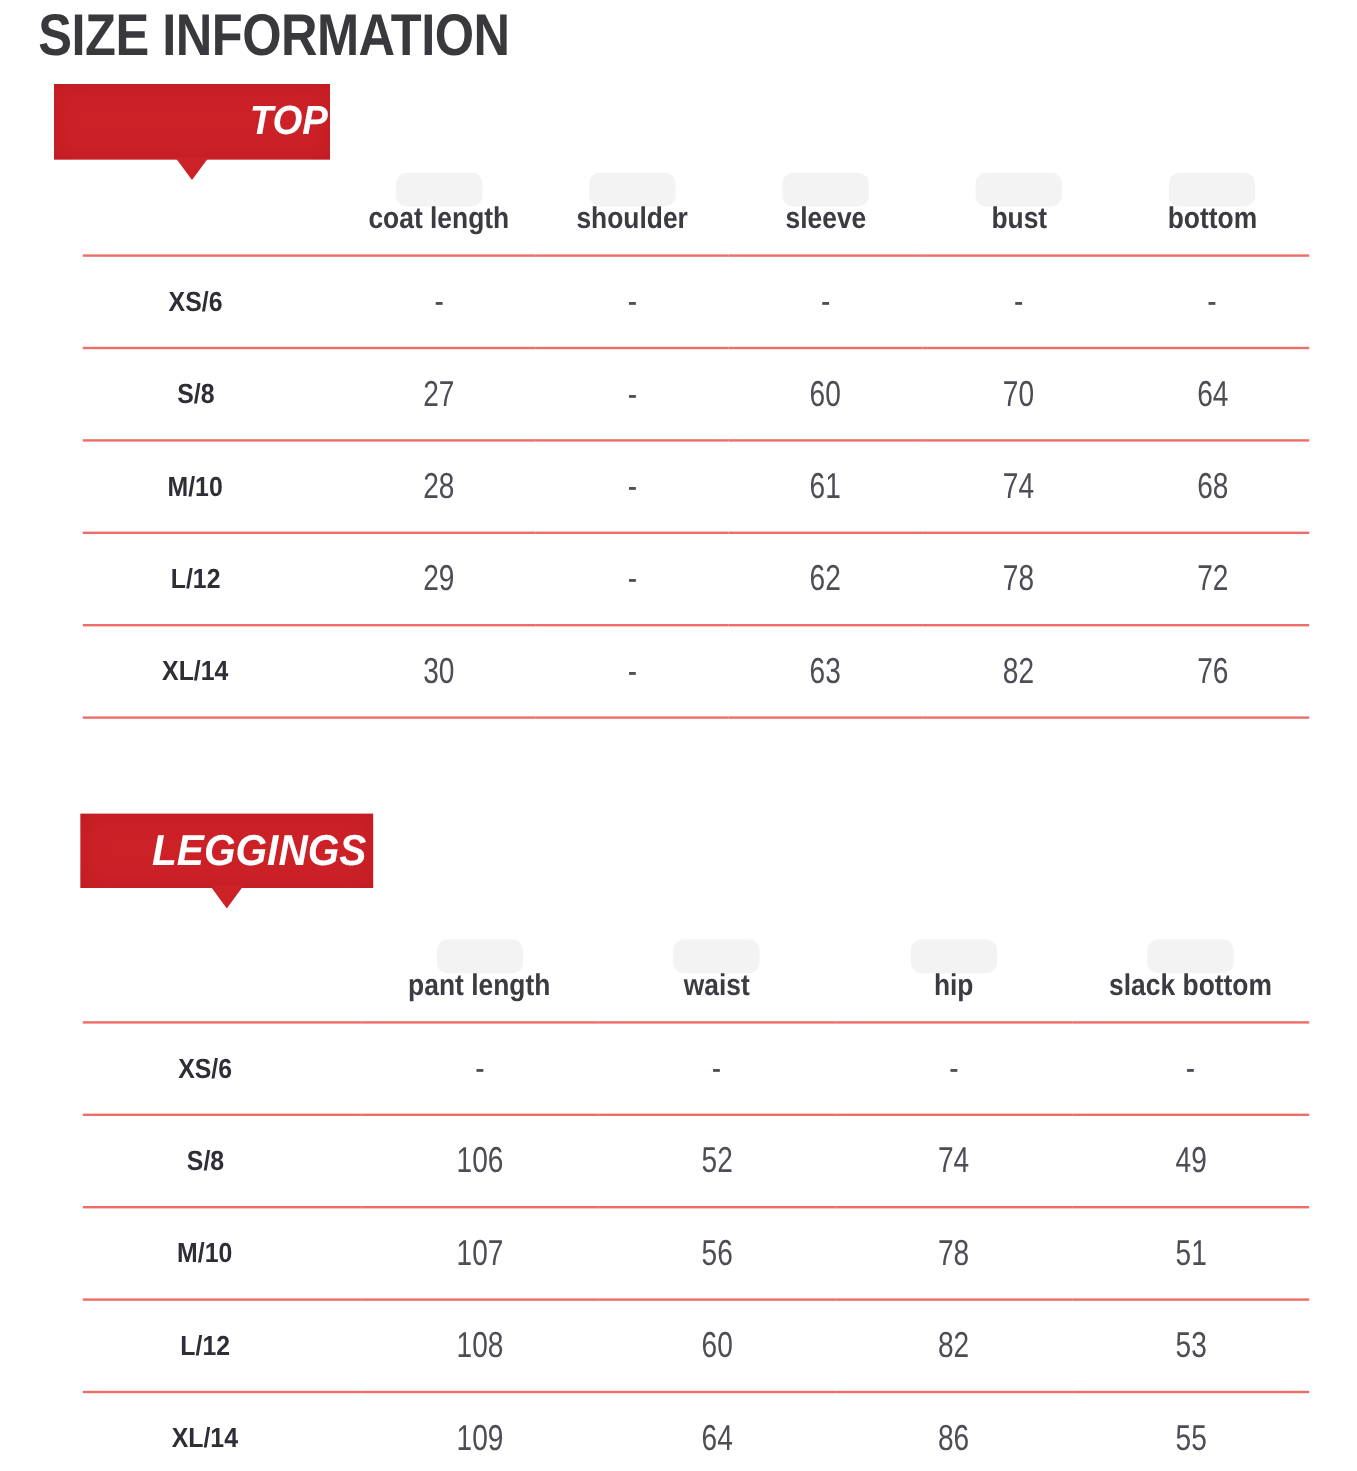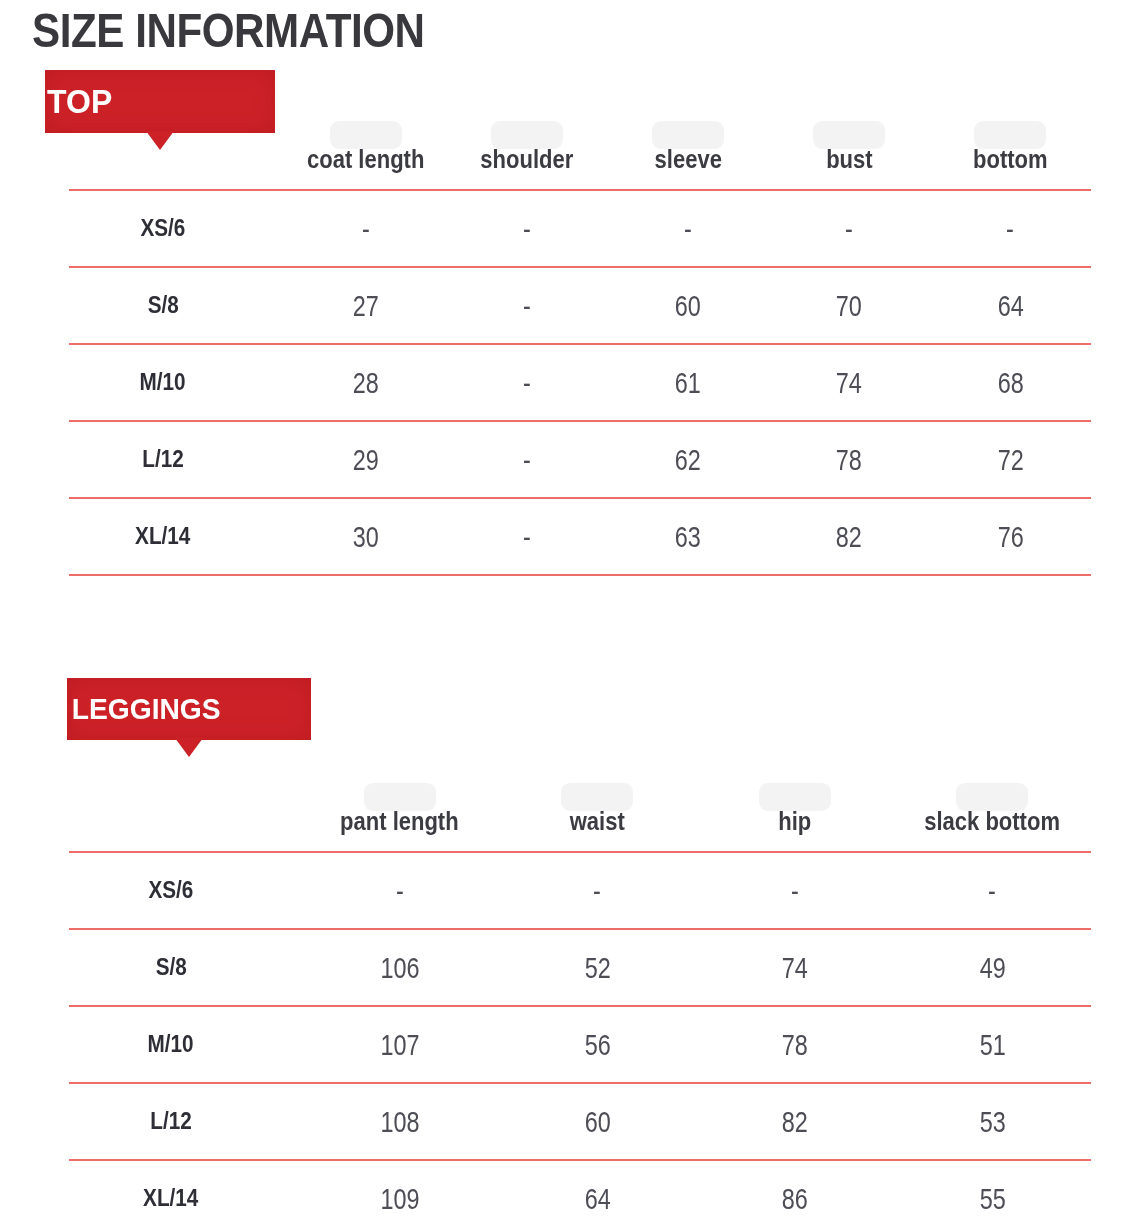--- a/index.html
+++ b/index.html
@@ -14,36 +14,37 @@
     margin:0;
   }
   .page-title .t-inner {
     display:inline-block; font-size:49px; font-weight:700;
     color:var(--title-color,#38383d); transform:scaleX(0.86);
     letter-spacing:-0.5px; white-space:nowrap;
   }
   
   .badge {
     position:absolute; background:var(--badge-red,#cd2128); color:#fff;
-    font-weight:700; text-align:left;
+    font-weight:700; text-align:right;
     box-shadow:inset 0 0 22px rgba(120,0,0,0.18);
+    font-style:italic;
   }
   .badge .label { display:inline-block; transform:scaleX(0.94); white-space:nowrap; }
   .badge .tri {
     position:absolute; left:50%; transform:translateX(-50%); bottom:-17px;
     width:0; height:0;
     border-left:14px solid transparent; border-right:14px solid transparent;
     border-top:19px solid var(--badge-red,#cd2128);
   }
   .badge-top { left:45px; top:70px; width:230px; height:63px; line-height:63px; font-size:34px; }
-  .badge-leggings { left:67px; top:678px; width:244px; height:62px; line-height:62px; font-size:30px; }
+  .badge-leggings { left:67px; top:678px; width:244px; height:62px; line-height:62px; font-size:36px; }
 
   
   table.size { position:absolute; left:69px; width:1022px; border-collapse:collapse; table-layout:fixed; }
-  .tbl-top { top:120px; }
+  .tbl-top { top:143px; }
   .tbl-leggings { top:782px; }
   .tbl-top col.size-c { width:216px; }
   .tbl-leggings col.size-c { width:232px; }
   thead tr { height:70px; border-bottom:2px solid var(--divider-red,#ee6d69); }
   tbody tr { height:77px; border-bottom:2px solid var(--divider-red,#ee6d69); }
   th, td { padding:0; text-align:center; vertical-align:middle; font-weight:normal; }
   thead th { position:relative; vertical-align:bottom; padding-bottom:15px; }
   .hdr {
     display:inline-block; font-size:25px; font-weight:700;
     color:var(--header-color,#3b3b42); transform:scaleX(0.88); white-space:nowrap;

